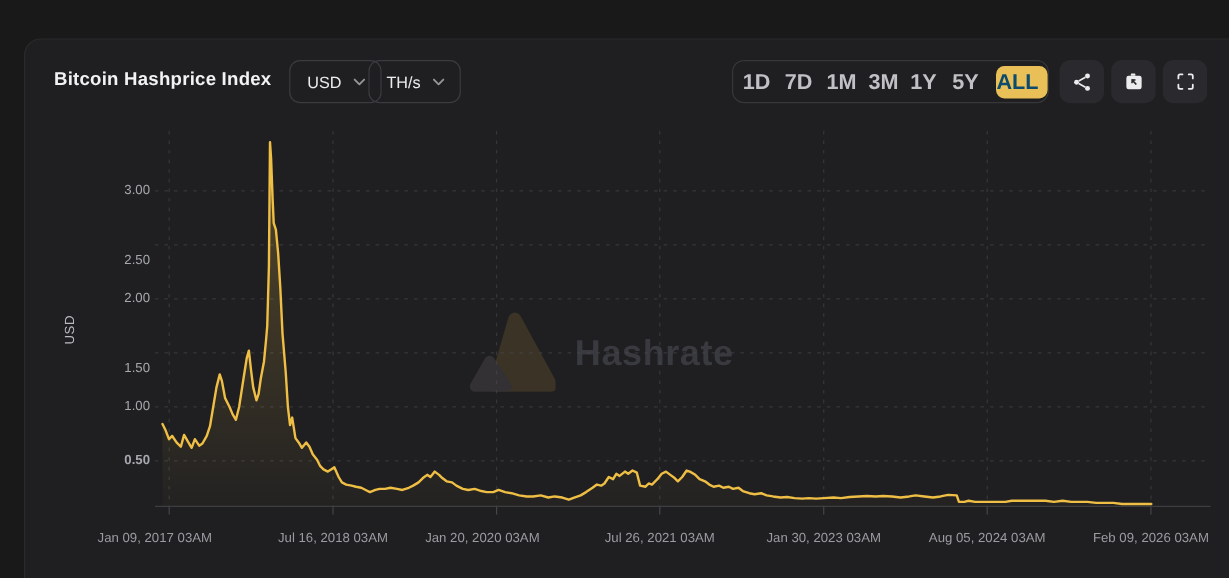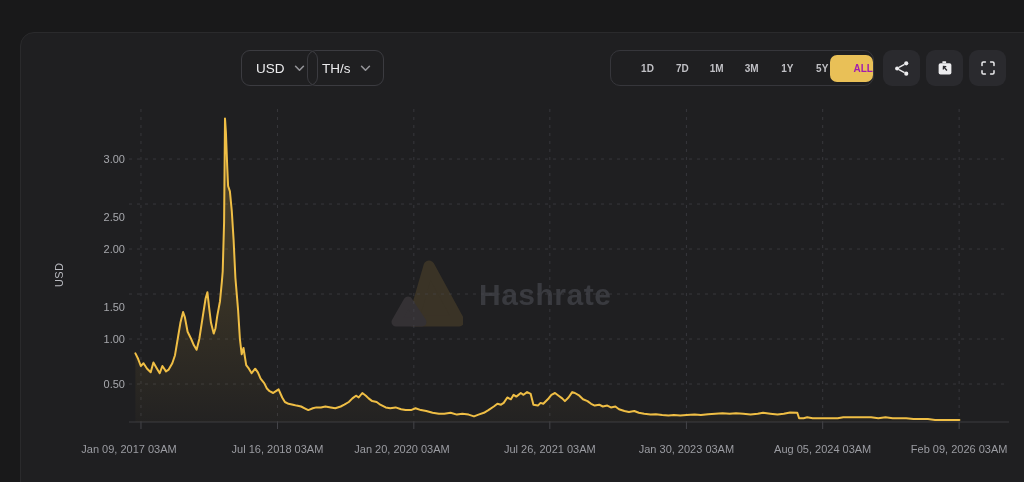--- a/index.html
+++ b/index.html
@@ -18,23 +18,23 @@
   .dd { position:absolute; top:17px; height:36px; display:flex; align-items:center; gap:9px;
         padding:0 12px 0 14px; border:1px solid #3b3b40; border-radius:9px; cursor:pointer; }
   .dd-usd { left:220px; }
   .dd-ths { left:286px; }
   .dd span { color:#ececee; font-size:13.5px; font-weight:500; }
   .chev { width:11px; height:7px; display:block; }
 
   .ranges { position:absolute; left:589px; top:17px; width:264px; height:36px;
             border:1px solid #36363b; border-radius:10px; display:flex; align-items:center;
             padding-left:8px; }
-  .range-btn { width:36px; text-align:right; font-size:10px; font-weight:600; color:#c0c0c5;
+  .range-btn { width:36px; text-align:left; font-size:18px; font-weight:600; color:#c0c0c5;
                cursor:pointer; line-height:27px; border-radius:7px; }
-  .range-btn.active { width:44px; background:#e9c057; color:#a21caf; margin-left:2px; }
+  .range-btn.active { width:44px; background:#e9c057; color:#0c4a6e; margin-left:2px; }
 
   .icon-btn { position:absolute; top:17px; width:37px; height:36px; background:#2a2a2e;
               border-radius:9px; display:flex; align-items:center; justify-content:center;
               cursor:pointer; }
   .btn-share { left:862px; } .btn-camera { left:905px; } .btn-full { left:948px; }
 
   
   .ylab { position:absolute; left:18px; top:228px; width:40px; color:#b9bac0; font-size:11px;
           transform:rotate(-90deg); letter-spacing:.4px; }
   .yticks { position:absolute; left:0; top:76px; width:104px; height:320px; }
@@ -56,20 +56,21 @@
   .wm-text { font-size:30px; font-weight:700; line-height:32px; letter-spacing:.5px; }
   .wm-l1 { color:#393a3f; }
   .wm-l2 { color:#423c28; }
 </style>
 </head>
 <body>
 
 <div class="card">
 
   <div class="hdr">
+    <div class="title">Bitcoin Hashprice Index</div>
 
     <div class="dd dd-usd">
       <span>USD</span>
       <svg class="chev" viewBox="0 0 12 8">
         <polyline points="1.5,1.5 6,6 10.5,1.5" fill="none" stroke="#95959a" stroke-width="1.8" stroke-linecap="round" stroke-linejoin="round"></polyline>
       </svg>
     </div>
 
     <div class="dd dd-ths">
       <span>TH/s</span>
@@ -123,21 +124,21 @@
       <path d="M38 7 L68 62 L22 62 Z" fill="#3a3326" stroke="#3a3326" stroke-width="11" stroke-linejoin="round"></path>
       <path d="M17 42 L31 63 L5 63 Z" fill="#343134" stroke="#343134" stroke-width="9" stroke-linejoin="round"></path>
     </svg>
     <div class="wm-text">
       <div class="wm-l1">Hashrate</div>
     </div>
   </div>
 
   <div class="ylab">USD</div>
   <div class="yticks" id="y-ticks">
-      <div class="ytick" style="top: 269.022px;">0.50</div>
+      <div class="ytick" style="top: 269.022px; font-weight: bold;">0.50</div>
       <div class="ytick" style="top: 224.025px;">1.00</div>
       <div class="ytick" style="top: 192px;">1.50</div>
       <div class="ytick" style="top: 134.031px;">2.00</div>
       <div class="ytick" style="top: 102px;">2.50</div>
       <div class="ytick" style="top: 44.0368px;">3.00</div>
     </div>
   <div class="xticks" id="x-ticks">
       <div class="xtick" style="left: 0;">Jan 09, 2017 03AM</div>
       <div class="xtick" style="left: 148.498px; text-align: center;">Jul 16, 2018 03AM</div>
       <div class="xtick" style="left: 273px;">Jan 20, 2020 03AM</div>

